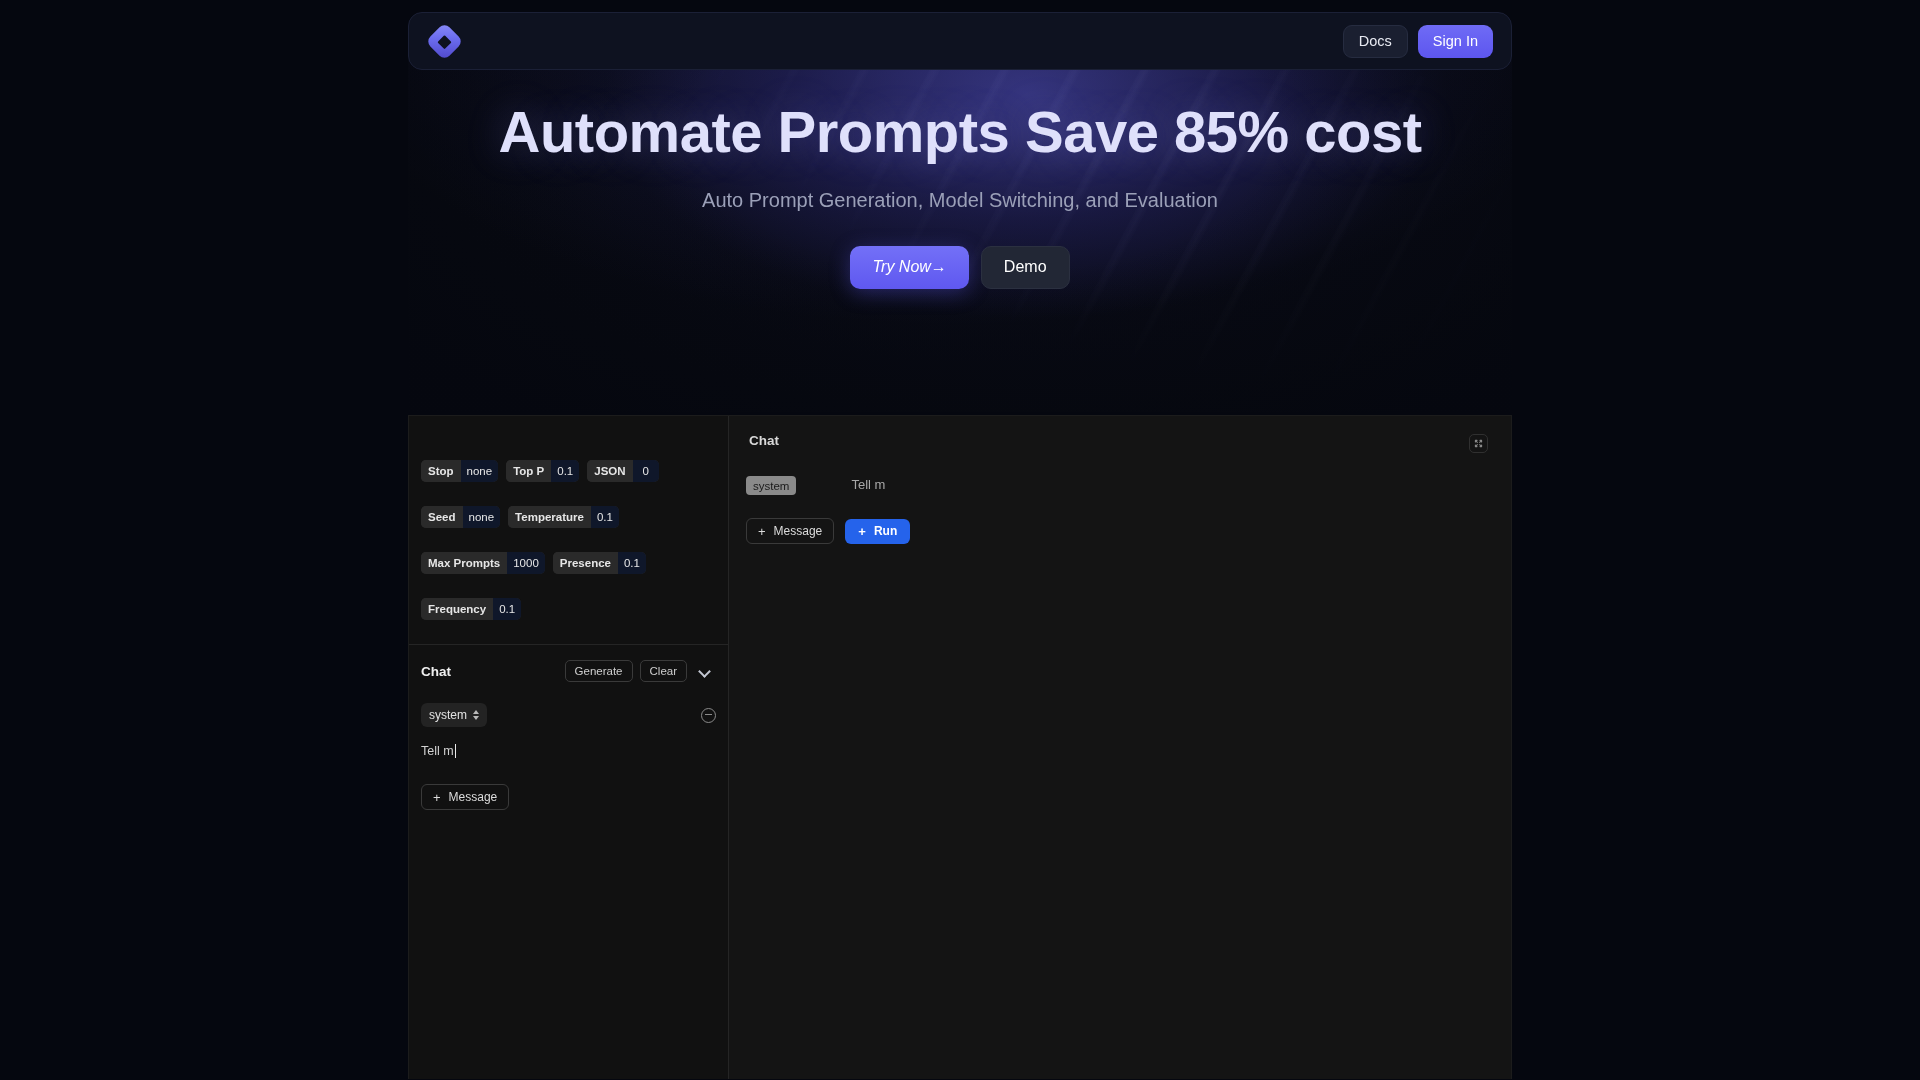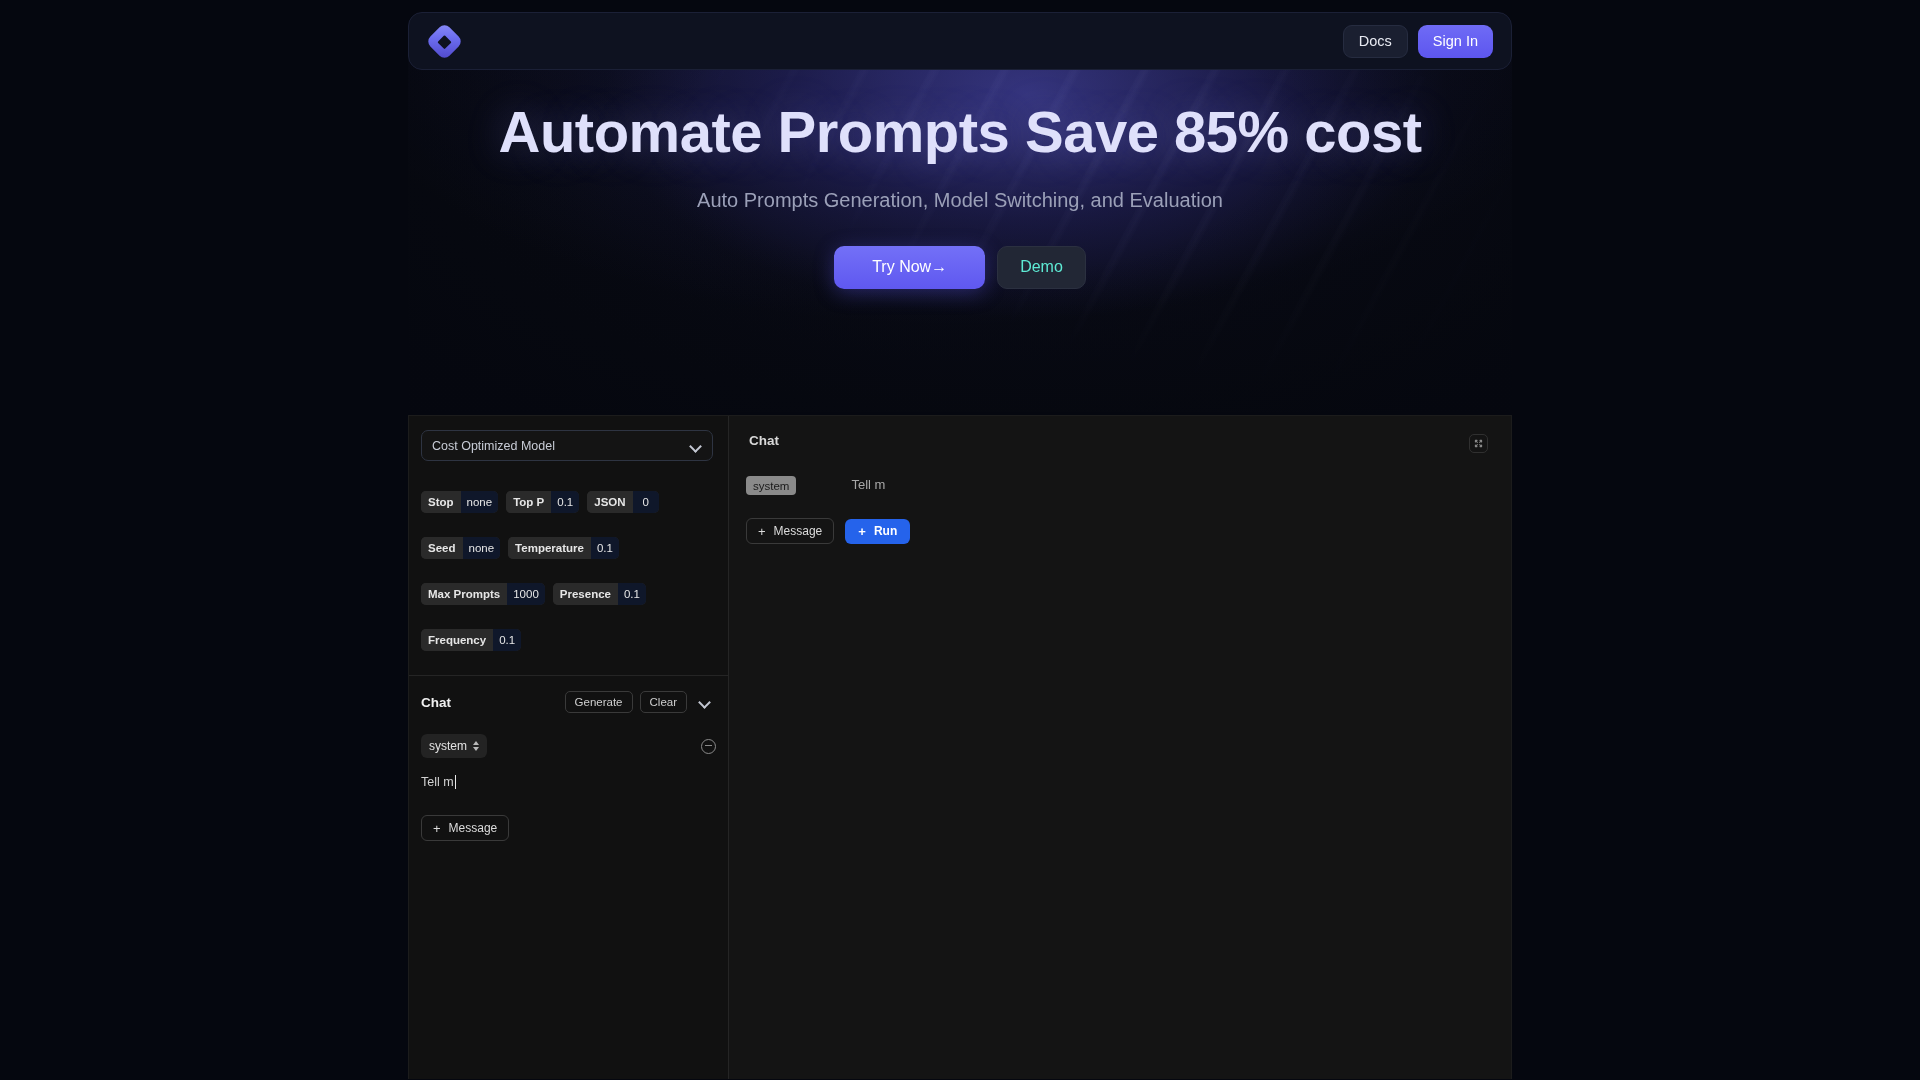--- a/index.html
+++ b/index.html
@@ -147,37 +147,38 @@
     text-align: center;
   }
   .hero-buttons {
     margin-top: 34px;
     display: flex;
     gap: 12px;
     align-items: center;
   }
   .btn-try {
     height: 43px;
-    padding: 0 38px;
+    padding: 0 22px;
     background: linear-gradient(180deg, #7370f7 0%, #5f58f0 100%);
     border: none;
     border-radius: 10px;
     color: #ffffff;
     font-size: 16px;
     display: flex; align-items: center; 
     cursor: pointer;
     box-shadow: 0 4px 20px rgba(95,88,240,0.35);
+    font-style: italic;
   }
   .btn-demo {
     height: 43px;
     padding: 0 22px;
     background: #222735;
     border: 1px solid #2b3040;
     border-radius: 10px;
-    color: #5eead4;
+    color: #ffffff;
     font-size: 16px;
     display: flex; align-items: center;
     cursor: pointer;
   }
   .arrow-glyph { font-size: 16px; line-height: 1; }
 
   
   .playground {
     position: absolute;
     left: 408px;
@@ -453,39 +454,35 @@
     </div>
     <div class="header-spacer"></div>
     <div class="nav-actions">
       <div class="btn-docs">Docs</div>
       <div class="btn-signin">Sign In</div>
     </div>
   </div>
 
   <div class="hero-content">
     <div class="hero-title">Automate Prompts Save 85% cost</div>
-    <div class="hero-sub">Auto Prompts Generation, Model Switching, and Evaluation</div>
+    <div class="hero-sub">Auto Prompt Generation, Model Switching, and Evaluation</div>
     <div class="hero-buttons">
       <div class="btn-try">
         <span>Try Now</span>
         <span class="arrow-glyph">→</span>
       </div>
       <div class="btn-demo">Demo</div>
     </div>
   </div>
 
   <div class="playground">
 
     <div class="pg-left">
 
       <div class="params-block">
-        <div class="model-select">
-          <span class="ms-label">Cost Optimized Model</span>
-          <span class="chev"></span>
-        </div>
 
         <div class="chip-rows">
 
           <div class="chip-row">
             <div class="chip">
               <span class="chip-key">Stop</span>
               <span class="chip-val">none</span>
             </div>
             <div class="chip">
               <span class="chip-key">Top P</span>

